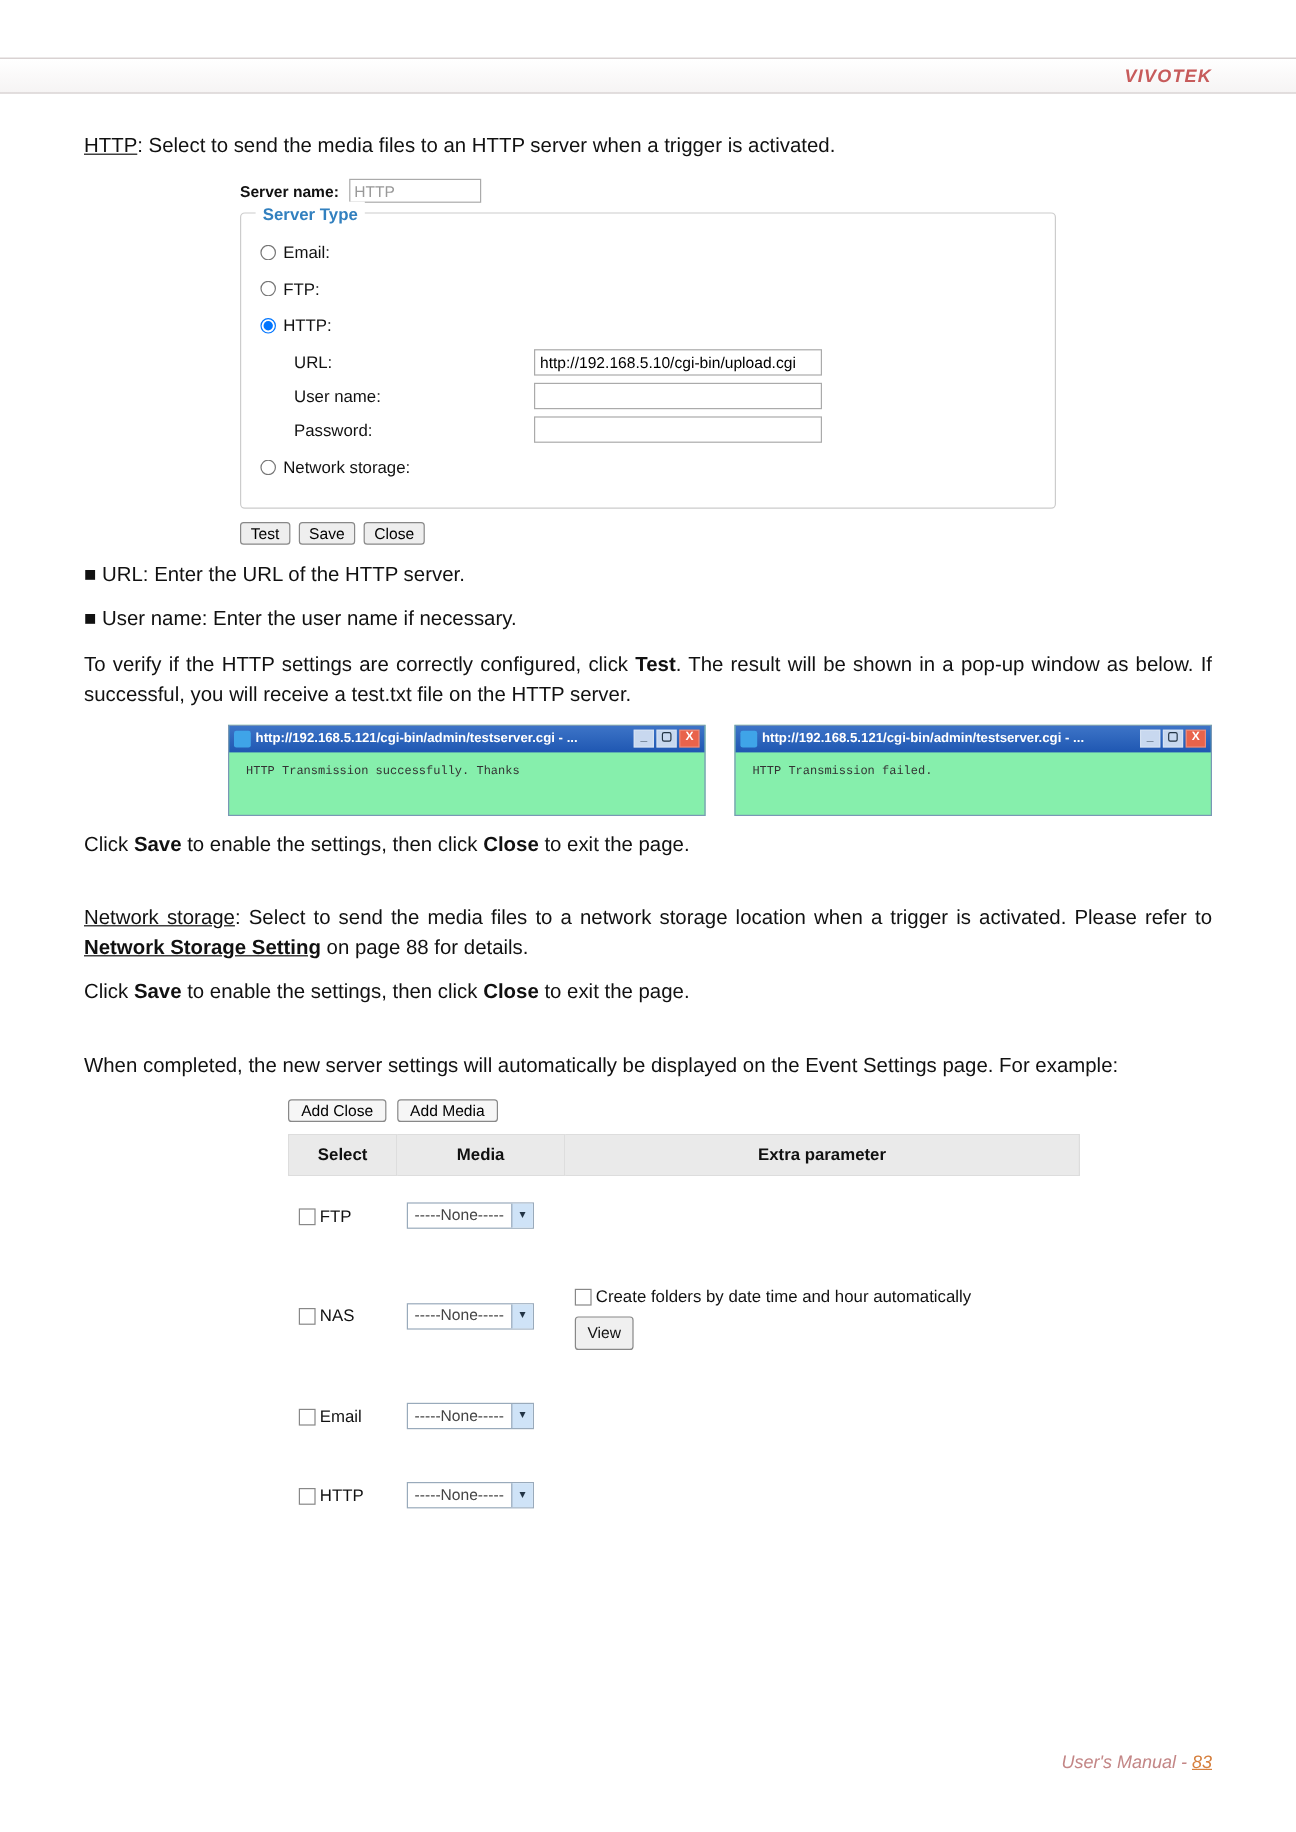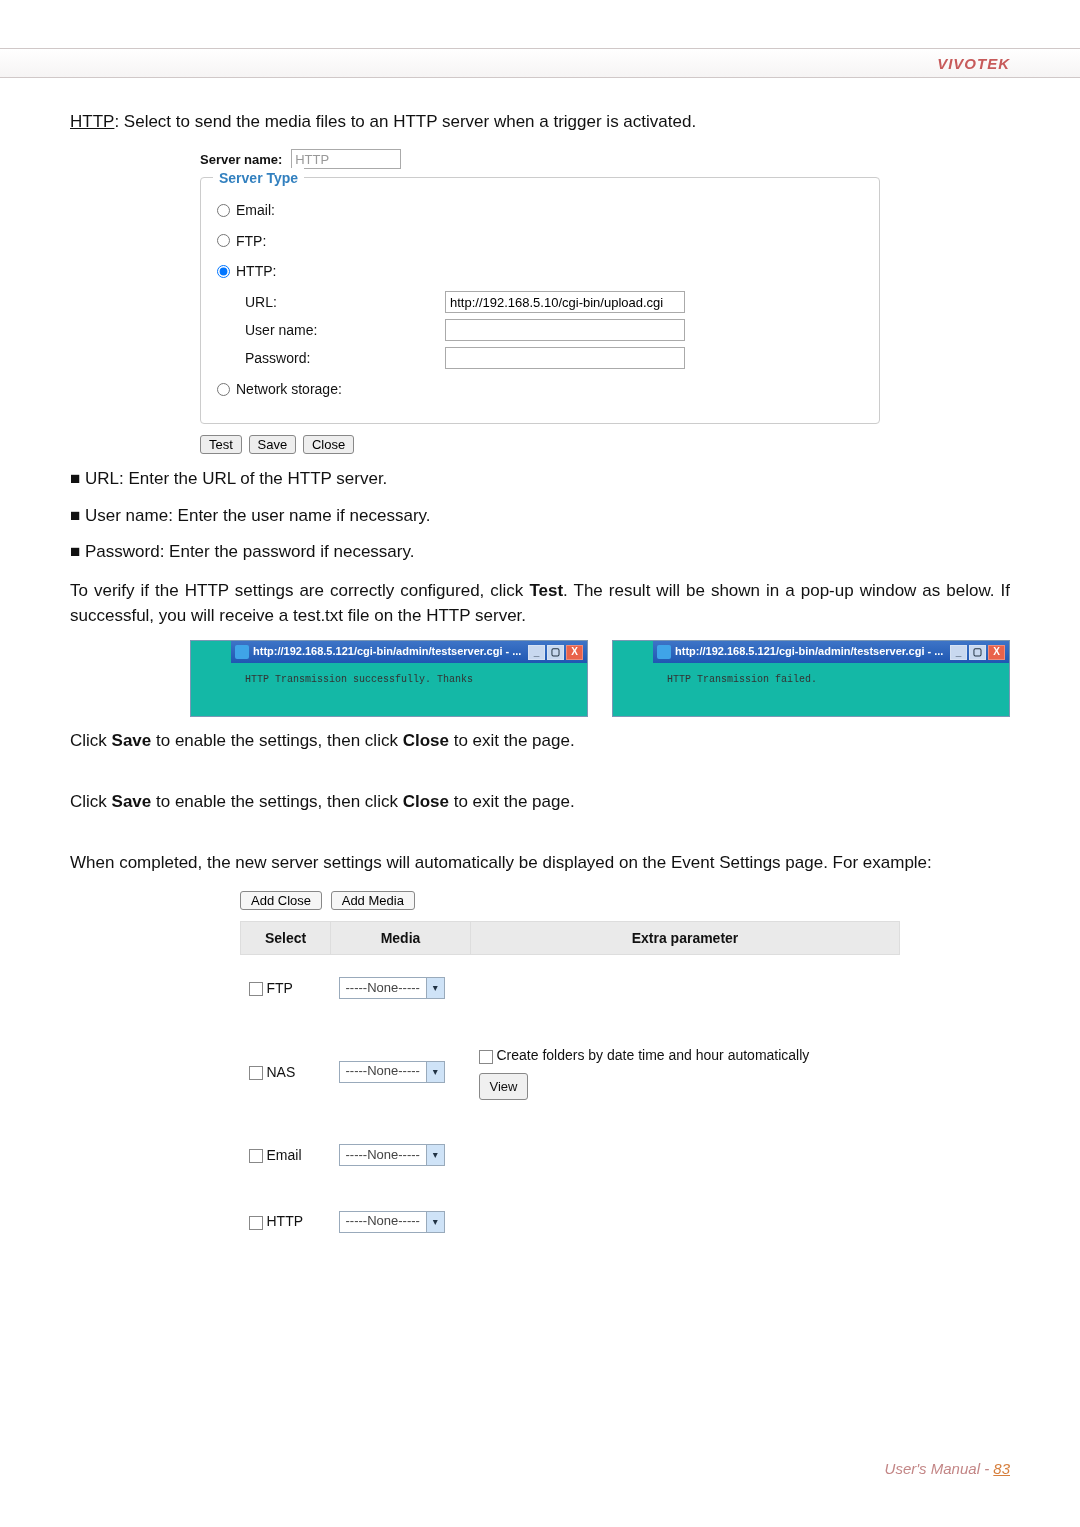--- a/index.html
+++ b/index.html
@@ -80,22 +80,21 @@
     cursor: pointer;
     margin-right: 2px;
   }
   .bullets { margin: 10px 0 14px 0; }
   .bullets p::before { content: "■ "; }
   .justify { text-align: justify; }
   .popup-row { display: flex; gap: 24px; margin: 10px 0 12px 120px; }
   .popup {
     width: 410px;
     border: 1px solid #7a97b5;
-    background: #14b8a6;
-    padding-left: 40px;
+    background: #86efac;
   }
   .popup-title {
     height: 22px;
     background: linear-gradient(#3d74c7,#1f57b2);
     display: flex;
     align-items: center;
     padding: 0 4px;
     gap: 4px;
   }
   .popup-title .ie-icon {
@@ -197,21 +196,20 @@
 
     <div class="btn-row">
       <button class="btn">Test</button>
       <button class="btn">Save</button>
       <button class="btn">Close</button>
     </div>
 
     <div class="bullets">
       <p>URL: Enter the URL of the HTTP server.</p>
       <p>User name: Enter the user name if necessary.</p>
-      <p>Password: Enter the password if necessary.</p>
     </div>
 
     <p class="justify">
       <span>To verify if the HTTP settings are correctly configured, click </span><b>Test</b><span>. The result will be shown in a pop-up window as below. If successful, you will receive a test.txt file on the HTTP server.</span>
     </p>
 
     
     <div class="popup-row">
       <div class="popup">
         <div class="popup-title">
@@ -237,20 +235,23 @@
         </div>
         <div class="popup-body">HTTP Transmission failed.</div>
       </div>
     </div>
 
     <p>
       <span>Click </span><b>Save</b><span> to enable the settings, then click </span><b>Close</b><span> to exit the page.</span>
     </p>
 
     <br>
+    <p class="justify">
+      <span class="u">Network storage</span><span>: Select to send the media files to a network storage location when a trigger is activated. Please refer to </span><b><span class="u">Network Storage Setting</span></b><span> on page 88 for details.</span>
+    </p>
 
     <p>
       <span>Click </span><b>Save</b><span> to enable the settings, then click </span><b>Close</b><span> to exit the page.</span>
     </p>
 
     <br>
     <p>When completed, the new server settings will automatically be displayed on the Event Settings page. For example:</p>
 
     
     <div class="event-table-wrap">

